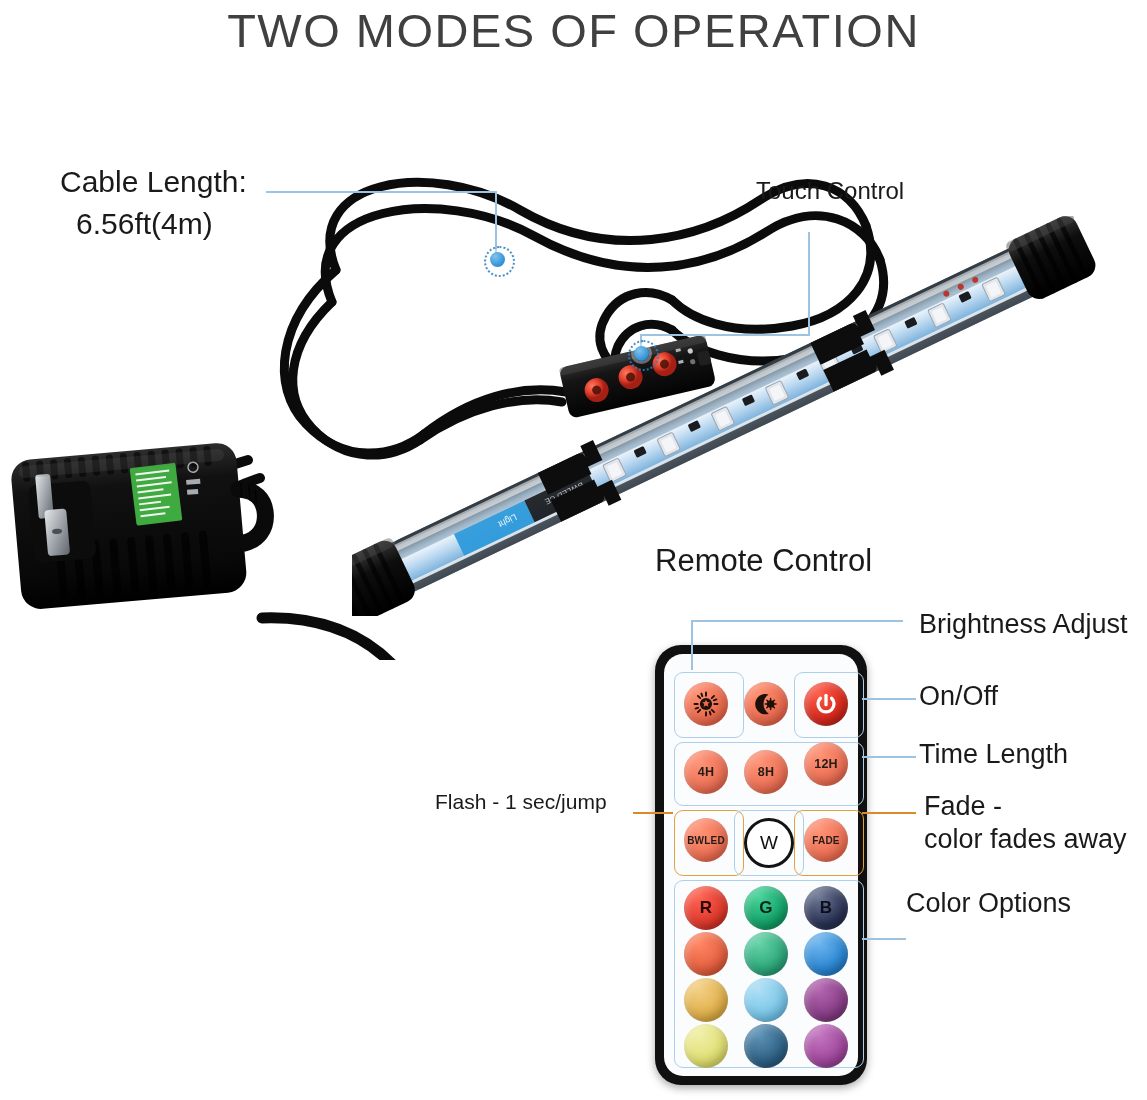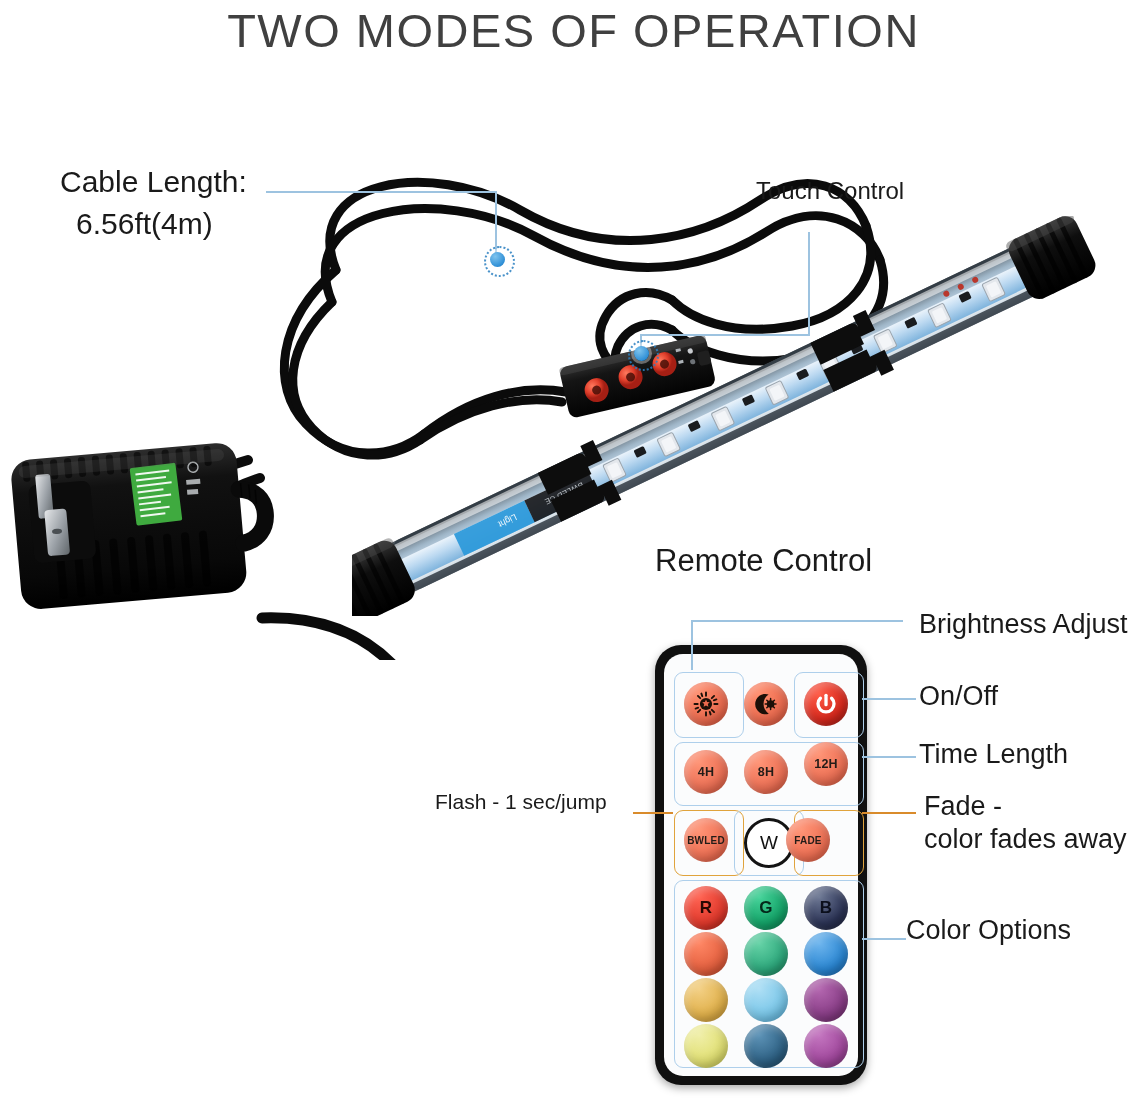--- a/index.html
+++ b/index.html
@@ -405,21 +405,21 @@
     <div class="rbtn" style="left:140px;top:88px;background:radial-gradient(circle at 35% 28%,#ff9476,#ec7055 62%,#c24a33);">
         <span>12H</span>
       </div>
 
     <div class="rbtn sm" style="left:20px;top:164px;background:radial-gradient(circle at 35% 28%,#ff9476,#ee7054 62%,#c24a33);">
         <span>BWLED</span>
       </div>
     <div class="rbtn wbtn" style="left:80px;top:164px;">
         <span>W</span>
       </div>
-    <div class="rbtn sm" style="left:122px;top:164px;background:radial-gradient(circle at 35% 28%,#ff9476,#ee7054 62%,#c24a33);">
+    <div class="rbtn sm" style="left:140px;top:164px;background:radial-gradient(circle at 35% 28%,#ff9476,#ee7054 62%,#c24a33);">
         <span>FADE</span>
       </div>
 
     <div class="rbtn" style="left:20px;top:232px;background:radial-gradient(circle at 35% 25%,#ff6352,#e0392c 62%,#95180f);color:#2a0703;font-size:17px;">
         <span>R</span>
       </div>
     <div class="rbtn" style="left:80px;top:232px;background:radial-gradient(circle at 35% 25%,#46d39a,#14a368 62%,#09построй6a45);background:radial-gradient(circle at 35% 25%,#46d39a,#14a368 62%,#096a45);color:#04281a;font-size:17px;">
         <span>G</span>
       </div>
     <div class="rbtn" style="left:140px;top:232px;background:radial-gradient(circle at 35% 25%,#6d7894,#2b3355 62%,#161c31);color:#0b0f1c;font-size:17px;">
@@ -449,16 +449,16 @@
 <div class="abs lbl" style="left:919px;top:680px;font-size:27px;">On/Off</div>
 
 <div class="abs cline cline-h" style="left:862px;top:756px;width:54px;"></div>
 <div class="abs lbl" style="left:919px;top:738px;font-size:27px;">Time Length</div>
 
 <div class="abs cline cline-h cline-o" style="left:862px;top:812px;width:54px;"></div>
 <div class="abs lbl" style="left:924px;top:790px;font-size:27px;">Fade -</div>
 <div class="abs lbl" style="left:924px;top:823px;font-size:27px;">color fades away</div>
 
 <div class="abs cline cline-h" style="left:862px;top:938px;width:44px;"></div>
-<div class="abs lbl" style="left:906px;top:914px;font-size:27px;text-align:center;">Color Options</div>
+<div class="abs lbl" style="left:906px;top:887px;font-size:27px;text-align:center;">Color Options</div>
 
 <div class="abs lbl" style="left:406px;top:789px;font-size:21px;margin-left:29px;">Flash - 1 sec/jump</div>
 <div class="abs cline cline-h cline-o" style="left:633px;top:812px;width:40px;"></div>
 
 </body></html>

